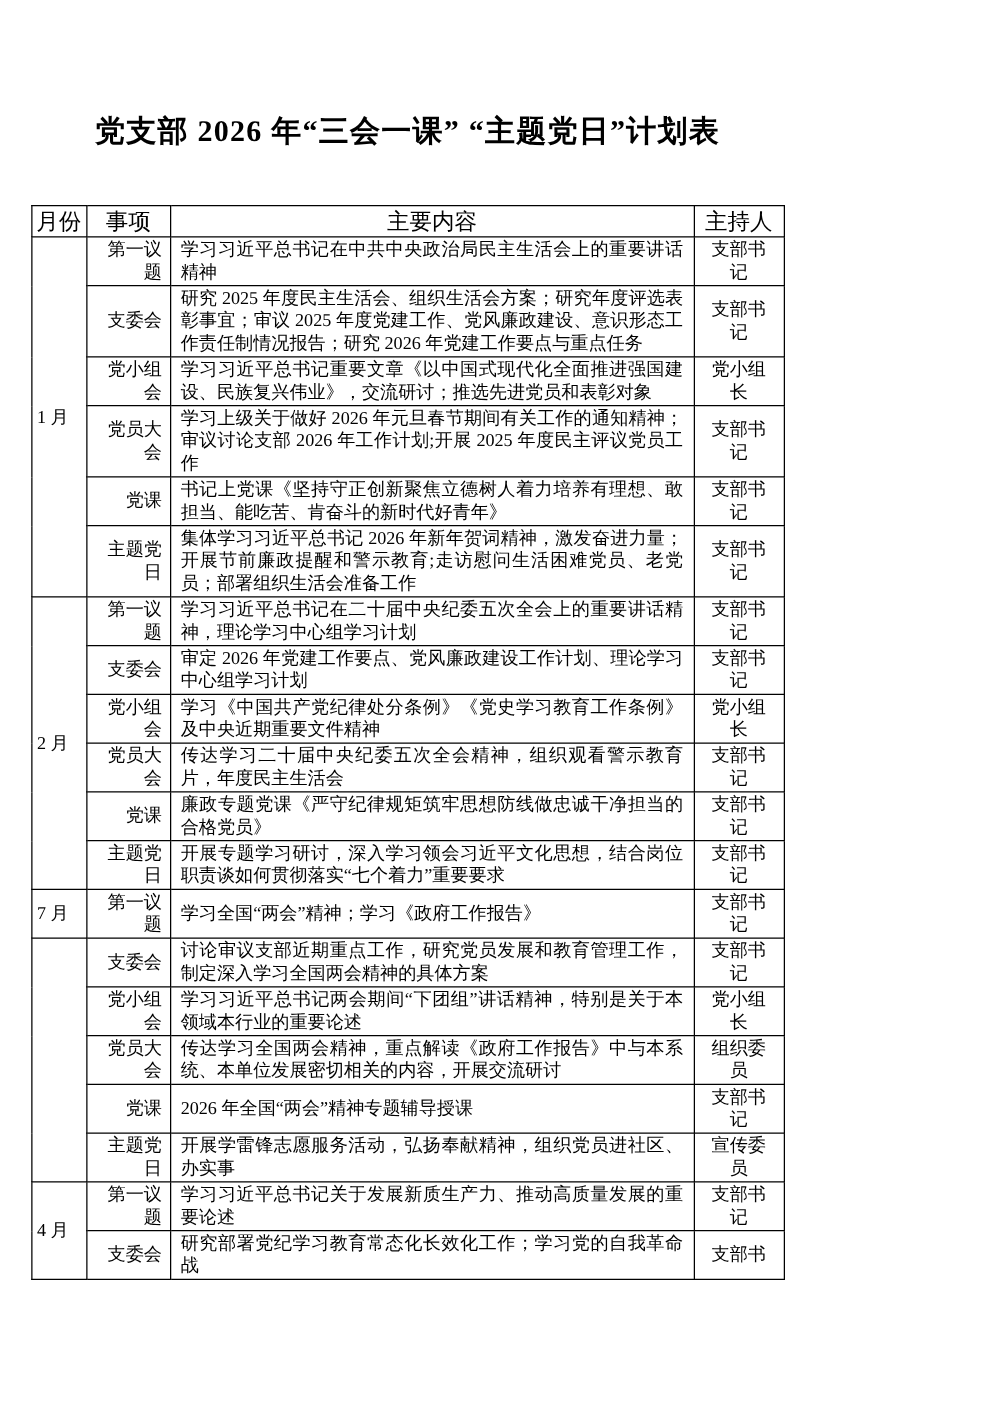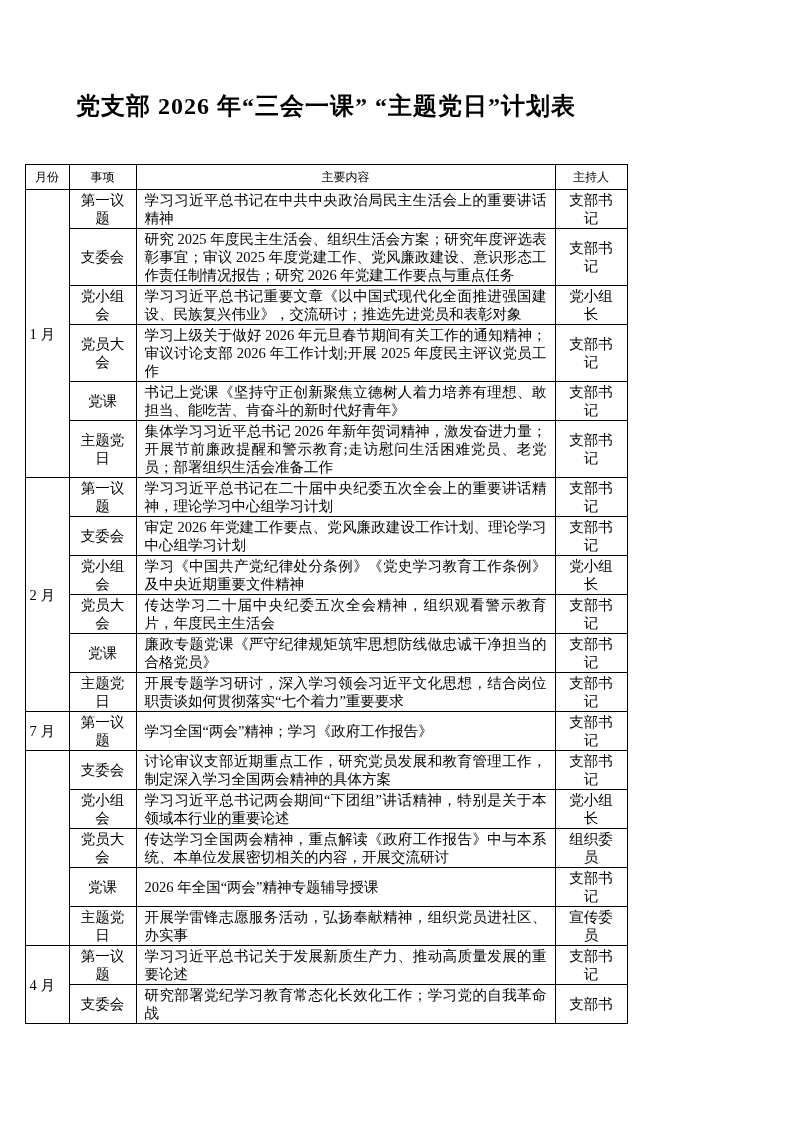--- a/index.html
+++ b/index.html
@@ -38,28 +38,28 @@
     border: 1px solid #000000;
     line-height: 18px;
     vertical-align: middle;
     font-weight: normal;
     word-break: break-all;
     overflow: hidden;
   }
   table.plan th {
     text-align: center;
     padding: 3px 2px;
-    font-size: 12px;
+    font-size: 18px;
   }
   td.month {
     text-align: left;
     padding: 1px 4px;
   }
   td.item {
-    text-align: center;
+    text-align: right;
     padding: 1px 6px;
     margin-left: 48px;
   }
   td.content {
     text-align: justify;
     text-justify: inter-ideograph;
     padding: 1px 8px;
     margin-top: 40px;
   }
   td.host {

